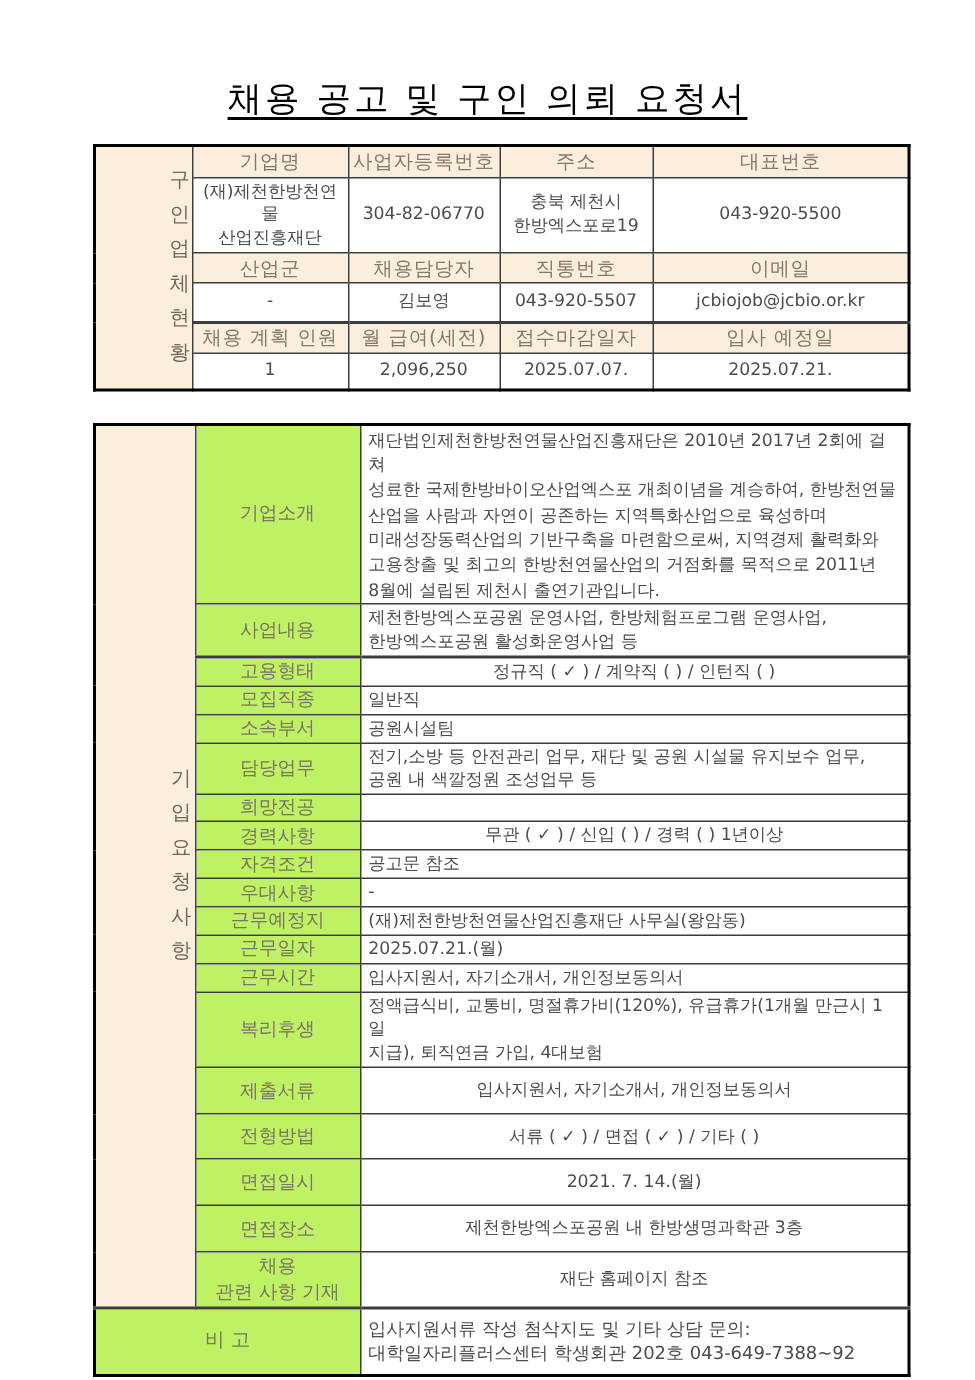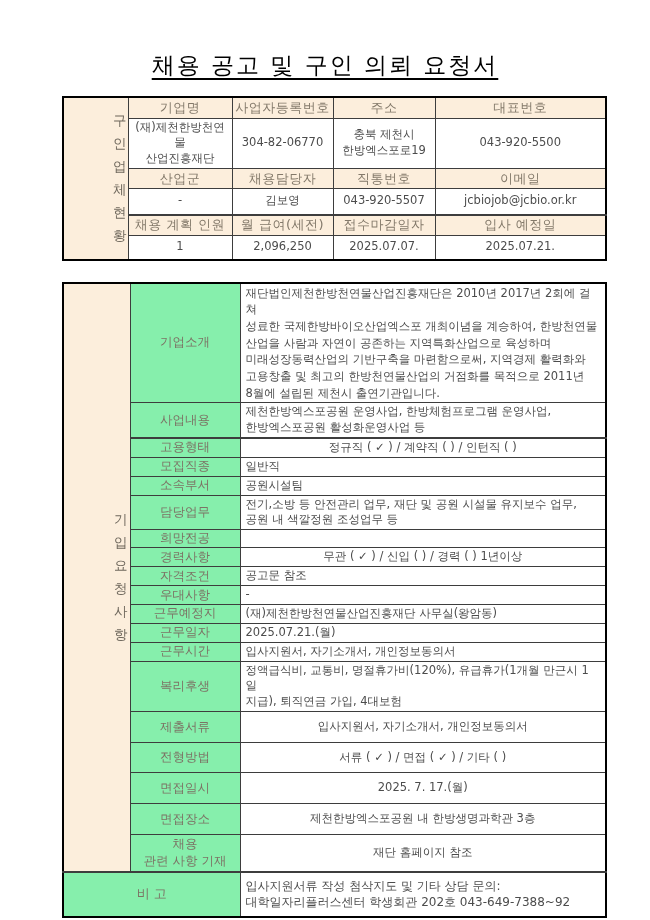--- a/index.html
+++ b/index.html
@@ -18,21 +18,21 @@
   .t1 { width:543px; margin-top:15px; }
   .t2 { width:543px; margin-top:21px; }
   td { border:1px solid #3d3d3d; vertical-align:middle; overflow:hidden; padding:0; }
   tr.thick td { border-top-width:2px; }
   .group {
     background:#fceedc; color:#6f685d; font-size:13.5px; text-align:center;
     line-height:1.7; white-space:pre-line;padding-left:48px;
   }
   .hd { background:#fceedc; color:#83796a; font-size:13px; text-align:center; letter-spacing:0.5px;margin-top:35px; }
   .lbl {
-    background:#86efac; color:#7c7365; font-size:12.5px; text-align:center;
+    background:#bef264; color:#7c7365; font-size:12.5px; text-align:center;
     white-space:pre-line; line-height:1.35;
   }
   .v { color:#4c4c4c; font-size:11.5px; white-space:pre-line; line-height:1.38; }
   .v.left   { text-align:left; padding:1px 5px; }
   .v.center { text-align:center; padding:1px 2px; }
   .v.para   { line-height:1.45; }
 </style>
 </head>
 <body>
 
@@ -170,21 +170,21 @@
     <tr style="height:31px">
       <td class="lbl">제출서류</td>
       <td class="v center">입사지원서, 자기소개서, 개인정보동의서</td>
     </tr>
     <tr style="height:30px">
       <td class="lbl">전형방법</td>
       <td class="v center">서류 ( ✓  ) / 면접 ( ✓  ) / 기타 (    )</td>
     </tr>
     <tr style="height:31px">
       <td class="lbl">면접일시</td>
-      <td class="v center">2025. 7. 17.(월)</td>
+      <td class="v center">2021. 7. 14.(월)</td>
     </tr>
     <tr style="height:31px">
       <td class="lbl">면접장소</td>
       <td class="v center">제천한방엑스포공원 내 한방생명과학관 3층</td>
     </tr>
     <tr style="height:37px">
       <td class="lbl">채용
 관련 사항 기재</td>
       <td class="v center">재단 홈페이지 참조</td>
     </tr>

